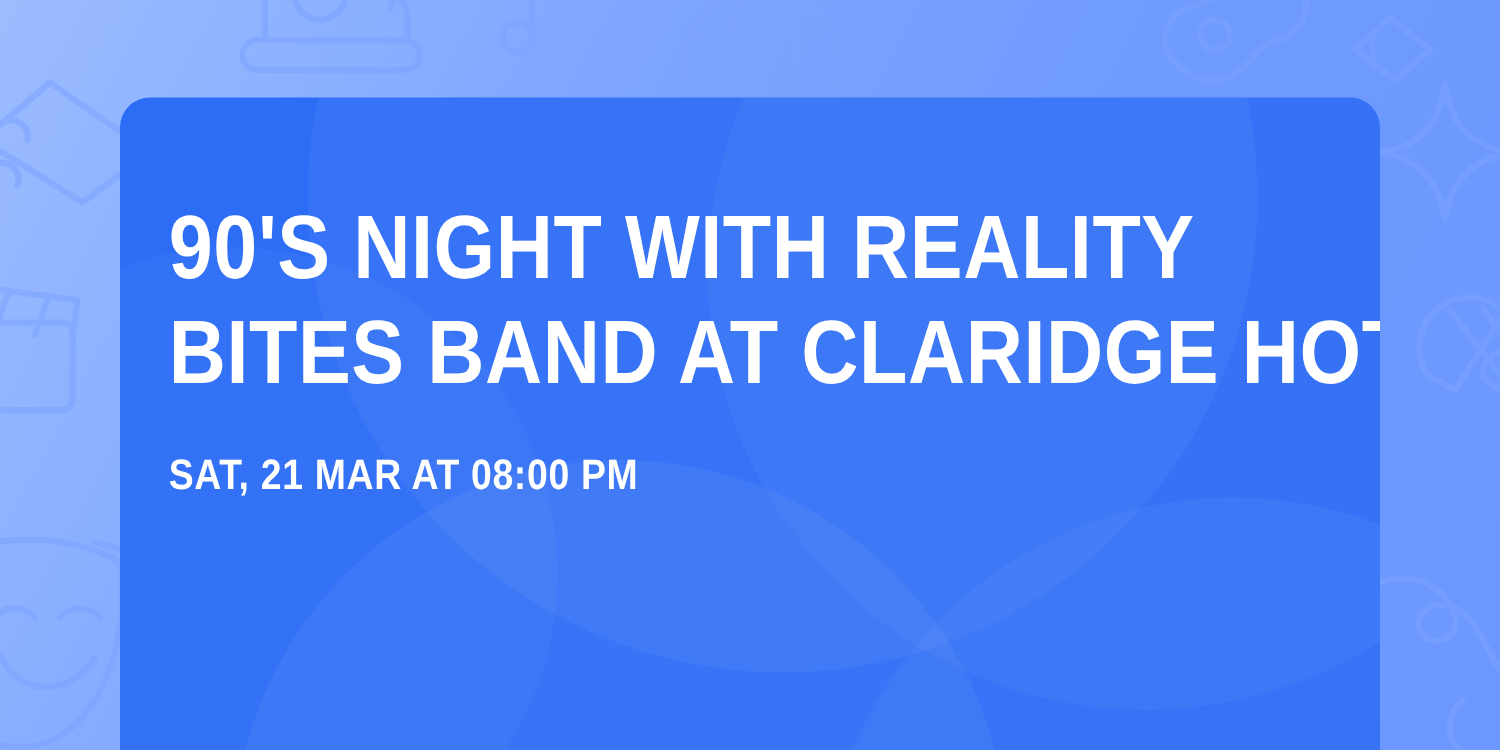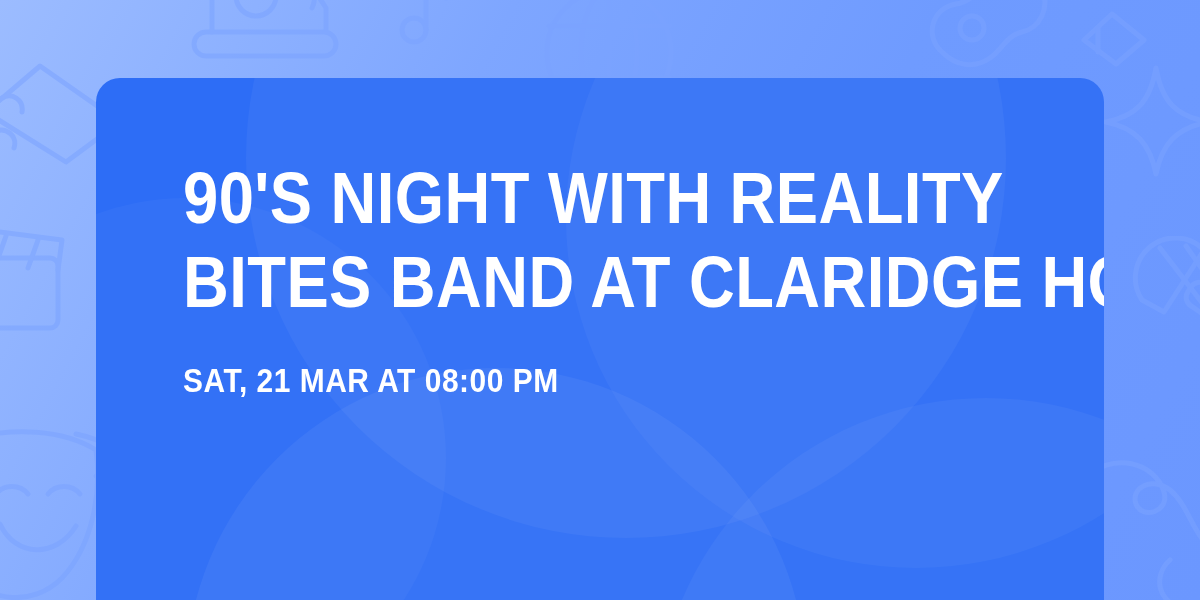--- a/index.html
+++ b/index.html
@@ -83,21 +83,20 @@
     left: -170px; top: 120px;
     background: rgba(255,255,255,.030);
   }
 
   
   .card-content {
     position: absolute;
     left: 39px;
     top: 78px;
     right: 40px;
-    margin-left: 48px;
   }
 
   .event-title {
     font-family: "Liberation Sans Narrow", "Liberation Sans", sans-serif;
     color: #FFFFFF;
     font-weight: 700;
     font-size: 72px;
     line-height: 84px;
     letter-spacing: 0.5px;
     text-transform: uppercase;

